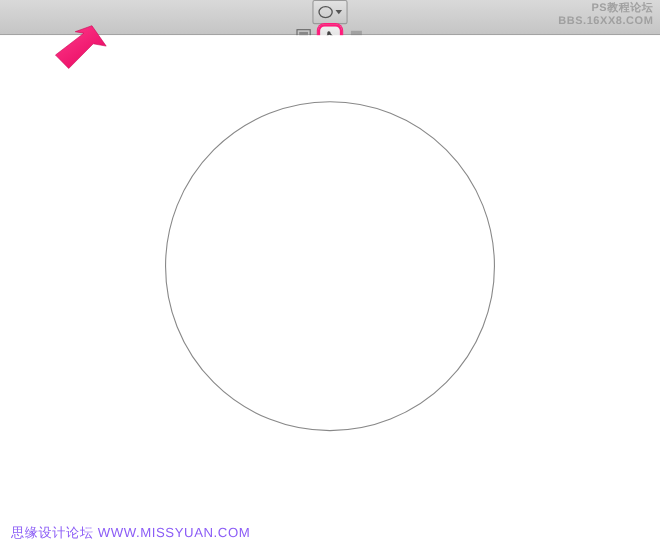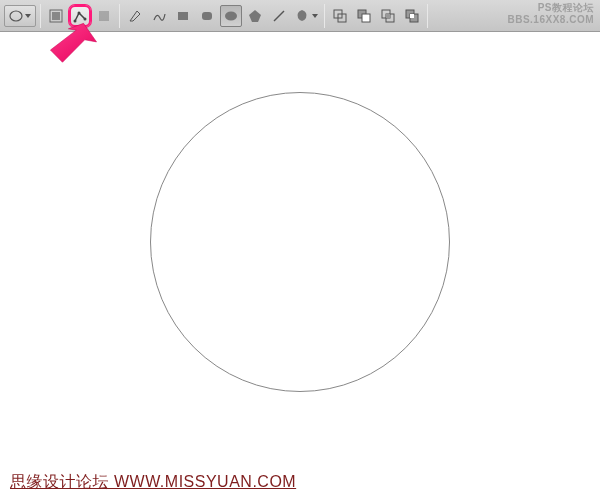--- a/index.html
+++ b/index.html
@@ -13,20 +13,21 @@
   }
   .toolbar {
     width: 600px;
     height: 32px;
     background: linear-gradient(to bottom, #d9d9d9 0%, #c5c5c5 100%);
     border-bottom: 1px solid #9a9a9a;
     display: flex;
     align-items: center;
     padding: 0 4px;
     position: relative;
+    flex-direction: column;
   }
   .tool-group {
     display: flex;
     align-items: center;
     gap: 2px;
   }
   .sep {
     width: 1px;
     height: 24px;
     background: #9a9a9a;
@@ -103,24 +104,23 @@
     font-size: 10px;
     color: #a0a0a0;
     line-height: 1.2;
     font-weight: bold;
     letter-spacing: 0.5px;
   }
   .watermark-bottom {
     position: absolute;
     bottom: 8px;
     left: 10px;
-    font-size: 16px;
-    color: #7f1d1d;
+    font-size: 12px;
+    color: #8b5cf6;
     letter-spacing: 0.5px;
-    text-decoration: underline;
   }
 </style>
 </head>
 <body>
 
 <div class="toolbar">
 
   <div class="tool-group">
     <div class="btn wide">
       <svg width="14" height="12">

